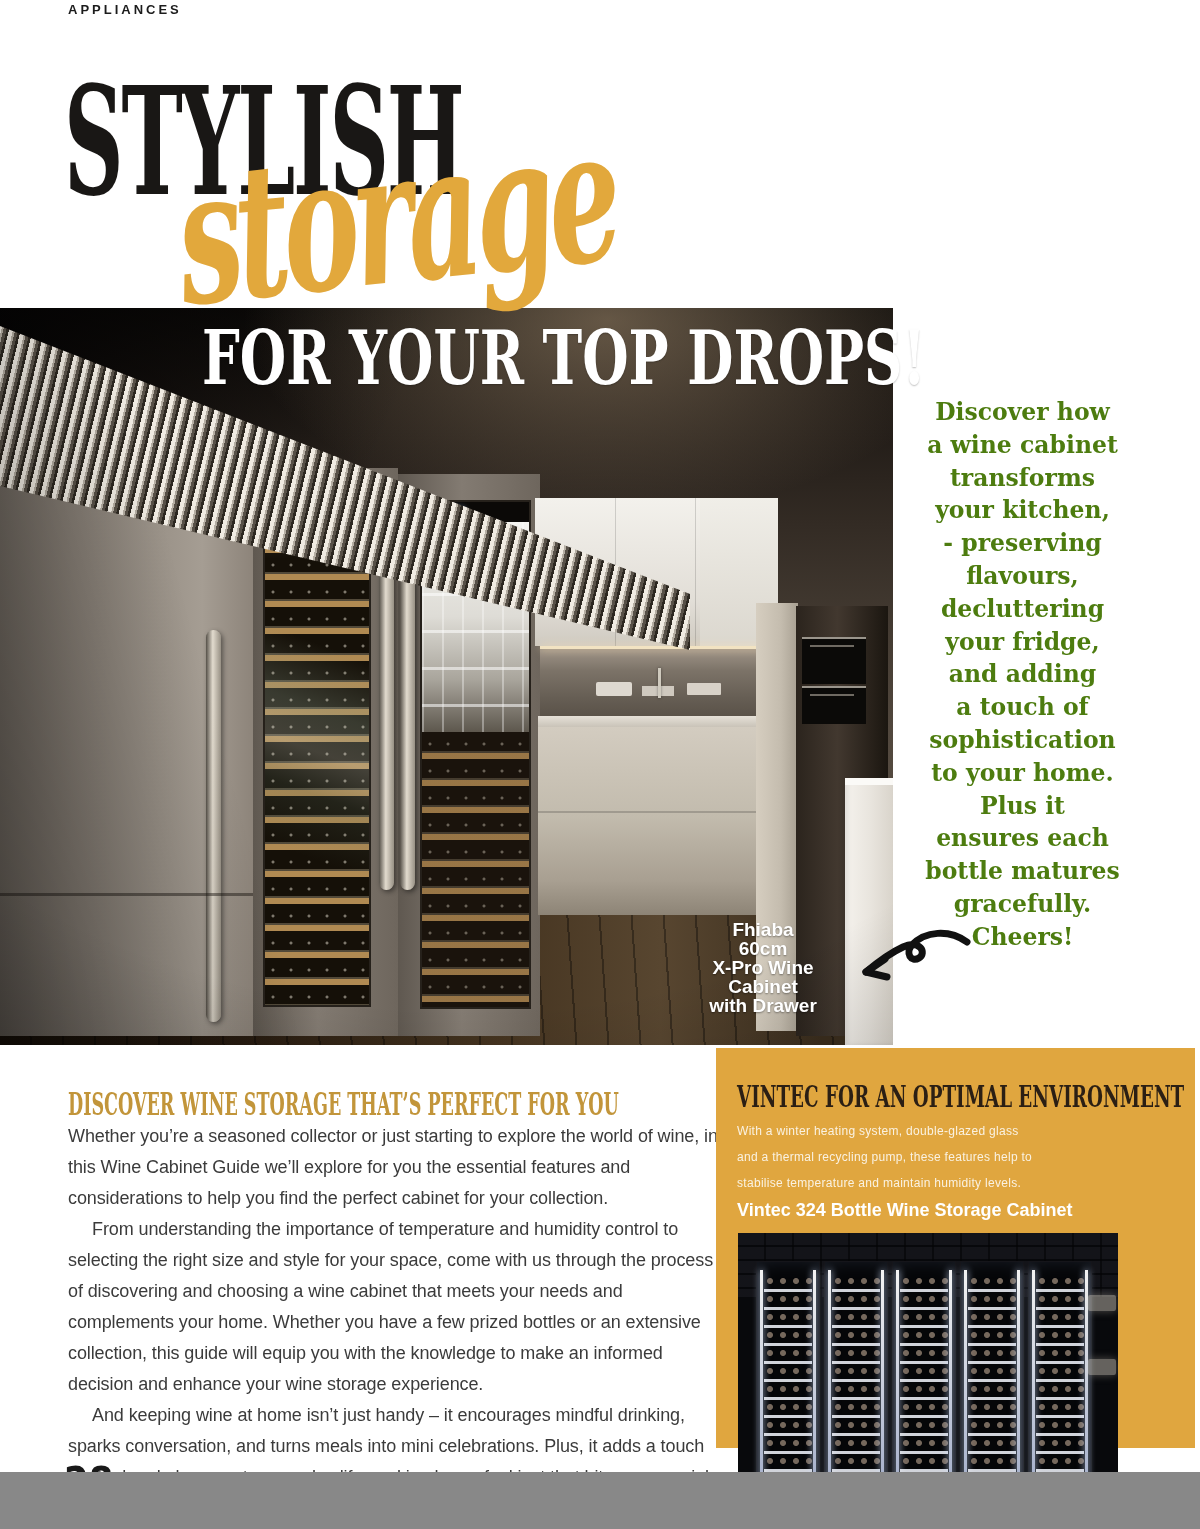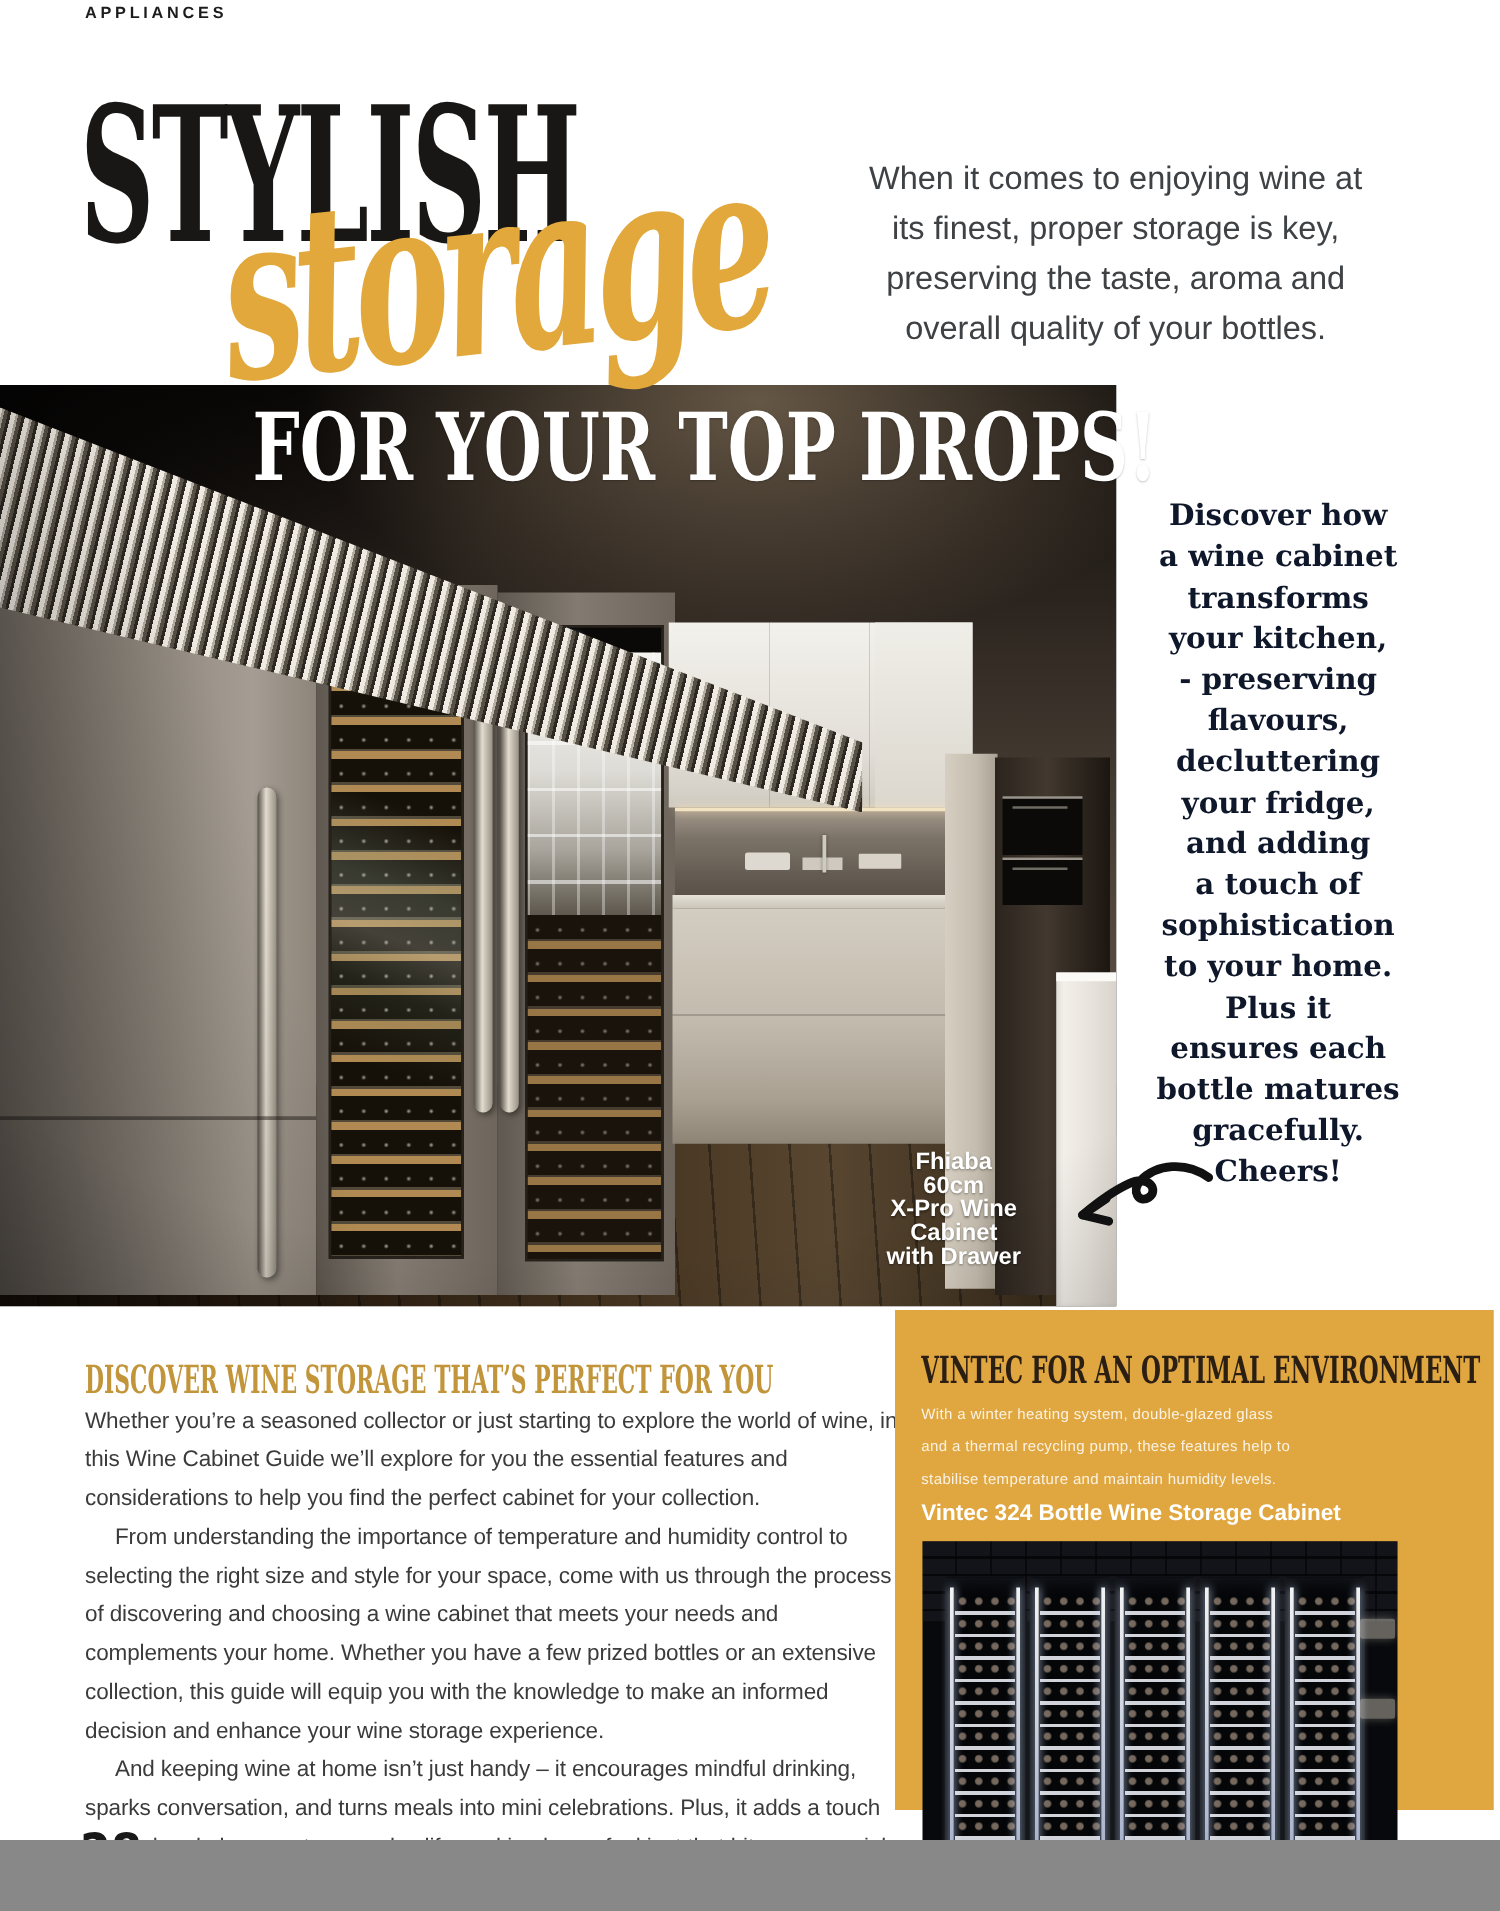--- a/index.html
+++ b/index.html
@@ -17,21 +17,21 @@
       transform:rotate(-6deg) scaleX(0.62);transform-origin:left top;white-space:nowrap;z-index:5;}
   .title-drops{left:202px;top:321px;font-size:75px;line-height:1;font-weight:bold;
       font-family:"DejaVu Serif",serif;color:#ffffff;letter-spacing:0px;
       transform:scaleX(0.71);transform-origin:left top;white-space:nowrap;z-index:6;
       text-shadow:0 1px 2px rgba(0,0,0,0.25);}
   .intro{left:650px;top:122px;width:485px;font-size:26px;line-height:40px;color:#3F4245;
       text-align:center;white-space:pre-line;z-index:2;}
 
   
   .side-note{left:900px;top:396px;width:245px;font-size:23.5px;line-height:32.8px;
-      font-family:"DejaVu Serif",serif;font-weight:bold;color:#0f172a;text-align:center;
+      font-family:"DejaVu Serif",serif;font-weight:bold;color:#4d7c0f;text-align:center;
       white-space:pre-line;z-index:3;}
   .photo-caption{left:693px;top:612px;width:140px;font-size:19px;line-height:19px;font-weight:bold;
       color:#ffffff;text-align:center;white-space:pre-line;z-index:6;text-shadow:0 1px 2px rgba(0,0,0,0.4);}
   .arrow-wrap{left:845px;top:926px;width:130px;height:68px;z-index:8;}
 
   
   .photo{left:0;top:308px;width:893px;height:737px;overflow:hidden;background:#241f1a;z-index:1;}
   .k-wall{left:0;top:0;width:893px;height:600px;
      background:
        radial-gradient(520px 280px at 68% 2%, rgba(172,148,118,0.55), rgba(0,0,0,0) 70%),
@@ -159,24 +159,20 @@
   .magazine-name{left:158px;top:1477px;font-size:15px;font-weight:bold;letter-spacing:4px;color:#191919;}
 </style>
 </head>
 <body>
 
 <div class="page">
 
   <div class="abs kicker">APPLIANCES</div>
   <div class="abs title-stylish">STYLISH</div>
   <div class="abs title-script">storage</div>
-  <div class="abs intro">When it comes to enjoying wine at
-its finest, proper storage is key,
-preserving the taste, aroma and
-overall quality of your bottles.</div>
 
   <div class="abs photo">
     <div class="abs k-wall"></div>
     <div class="abs k-floor"></div>
     <div class="abs k-fridge">
       <div class="k-handle h-fridge"></div>
 
     </div>
     <div class="abs k-wine k-wine1">
       <div class="k-glass w1-glass"></div>

